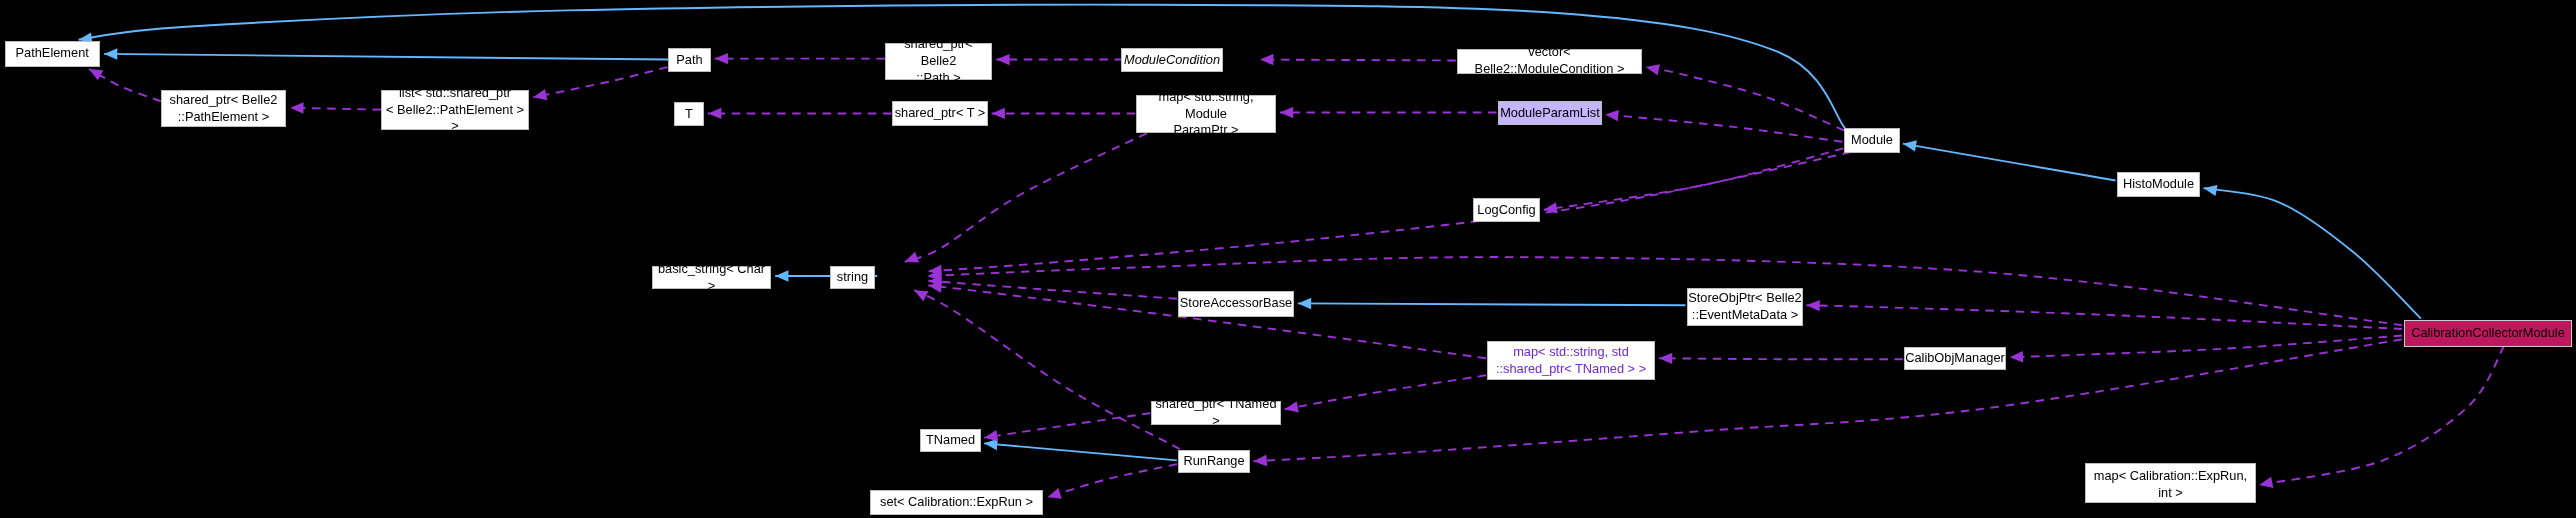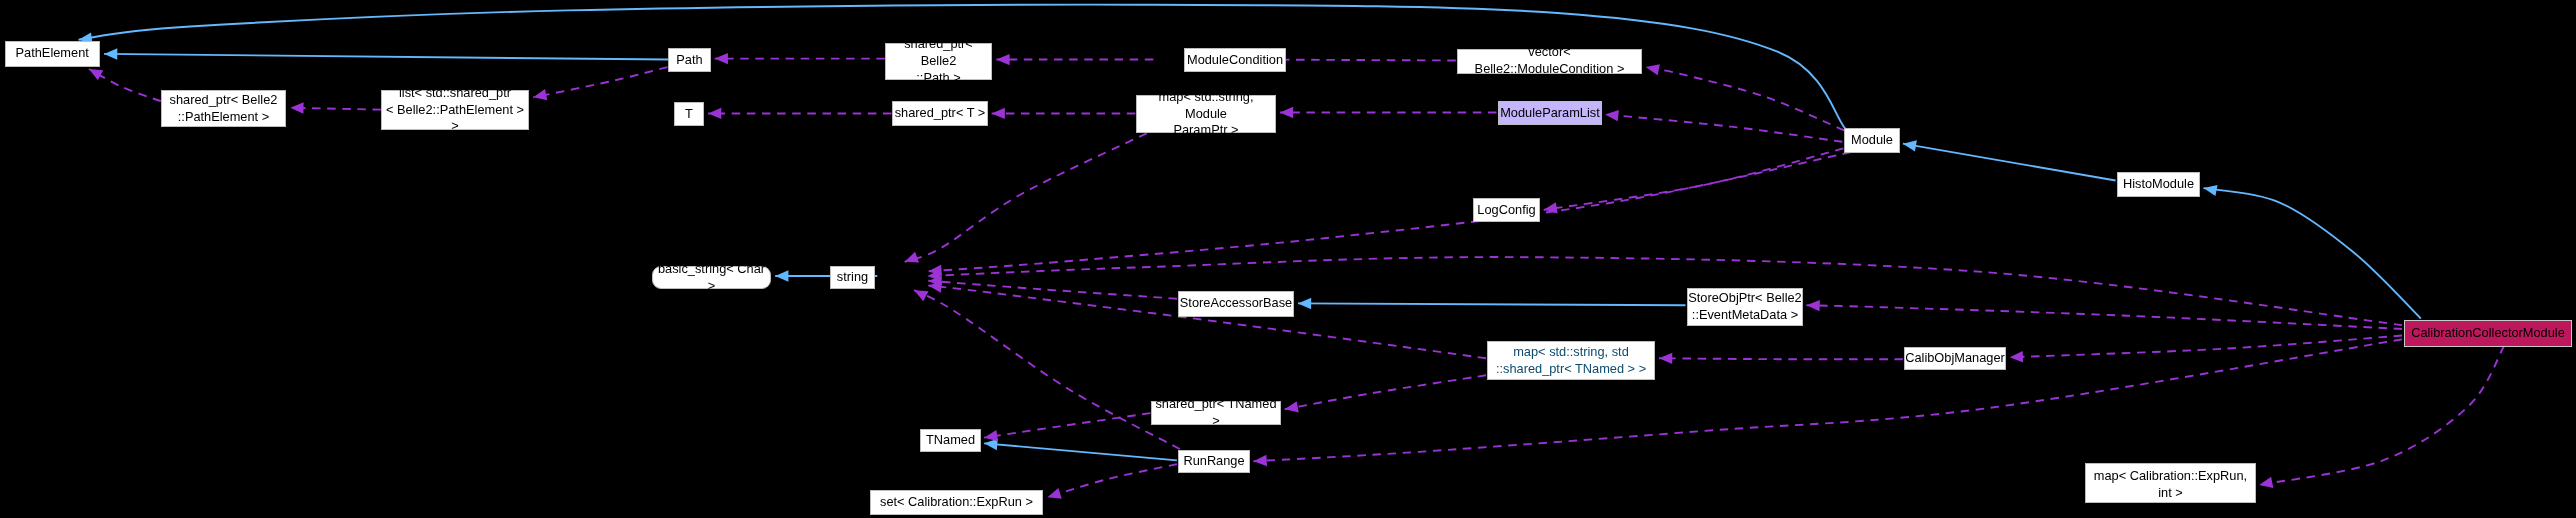--- a/index.html
+++ b/index.html
@@ -74,34 +74,34 @@
       <div class="node" style="left: 4.7px; top: 41px; width: 95px; height: 25.5px; background: rgb(255, 255, 255); border-color: rgb(189, 189, 189); color: rgb(0, 0, 0);"><span>PathElement</span></div>
       <div class="node" style="left: 161px; top: 90px; width: 125px; height: 37px; background: rgb(255, 255, 255); border-color: rgb(189, 189, 189); color: rgb(0, 0, 0);"><span>shared_ptr&lt; Belle2
 ::PathElement &gt;</span></div>
       <div class="node" style="left: 381px; top: 90px; width: 148px; height: 40px; background: rgb(255, 255, 255); border-color: rgb(189, 189, 189); color: rgb(0, 0, 0);"><span>list&lt; std::shared_ptr
 &lt; Belle2::PathElement &gt; &gt;</span></div>
       <div class="node" style="left: 668px; top: 48px; width: 43px; height: 24px; background: rgb(255, 255, 255); border-color: rgb(189, 189, 189); color: rgb(0, 0, 0);"><span>Path</span></div>
       <div class="node" style="left: 674px; top: 102px; width: 30px; height: 24px; background: rgb(255, 255, 255); border-color: rgb(189, 189, 189); color: rgb(0, 0, 0);"><span>T</span></div>
       <div class="node" style="left: 885px; top: 43px; width: 107px; height: 37px; background: rgb(255, 255, 255); border-color: rgb(189, 189, 189); color: rgb(0, 0, 0);"><span>shared_ptr&lt; Belle2
 ::Path &gt;</span></div>
       <div class="node" style="left: 892px; top: 101px; width: 96px; height: 24.6px; background: rgb(255, 255, 255); border-color: rgb(189, 189, 189); color: rgb(0, 0, 0);"><span>shared_ptr&lt; T &gt;</span></div>
-      <div class="node" style="left: 1184px; top: 48px; width: 102px; height: 24px; background: rgb(255, 255, 255); border-color: rgb(189, 189, 189); color: rgb(0, 0, 0);"><span>ModuleCondition</span></div>
+      <div class="node" style="left: 1121px; top: 48px; width: 102px; height: 24px; background: rgb(255, 255, 255); border-color: rgb(189, 189, 189); color: rgb(0, 0, 0); font-style: italic;"><span>ModuleCondition</span></div>
       <div class="node" style="left: 1136px; top: 95px; width: 140px; height: 38px; background: rgb(255, 255, 255); border-color: rgb(189, 189, 189); color: rgb(0, 0, 0);"><span>map&lt; std::string, Module
 ParamPtr &gt;</span></div>
       <div class="node" style="left: 1457px; top: 49px; width: 185px; height: 24.6px; background: rgb(255, 255, 255); border-color: rgb(189, 189, 189); color: rgb(0, 0, 0);"><span>vector&lt; Belle2::ModuleCondition &gt;</span></div>
       <div class="node" style="left: 1498px; top: 101px; width: 104px; height: 24px; background: #c4b5fd; border-color: rgb(189, 189, 189); color: rgb(0, 0, 0);"><span>ModuleParamList</span></div>
       <div class="node" style="left: 1844px; top: 128px; width: 56px; height: 24.6px; background: rgb(255, 255, 255); border-color: rgb(189, 189, 189); color: rgb(0, 0, 0);"><span>Module</span></div>
       <div class="node" style="left: 2117px; top: 172px; width: 83px; height: 24.6px; background: rgb(255, 255, 255); border-color: rgb(189, 189, 189); color: rgb(0, 0, 0);"><span>HistoModule</span></div>
       <div class="node" style="left: 1473px; top: 198px; width: 67px; height: 24px; background: rgb(255, 255, 255); border-color: rgb(189, 189, 189); color: rgb(0, 0, 0);"><span>LogConfig</span></div>
-      <div class="node" style="left: 652px; top: 266px; width: 119px; height: 23px; background: rgb(255, 255, 255); border-color: rgb(189, 189, 189); color: rgb(0, 0, 0); border-radius: 9px;"><span>basic_string&lt; Char &gt;</span></div>
+      <div class="node" style="left: 652px; top: 266px; width: 119px; height: 23px; background: rgb(255, 255, 255); border-color: rgb(189, 189, 189); color: rgb(0, 0, 0);"><span>basic_string&lt; Char &gt;</span></div>
       <div class="node" style="left: 830px; top: 266px; width: 45px; height: 23px; background: rgb(255, 255, 255); border-color: rgb(189, 189, 189); color: rgb(0, 0, 0);"><span>string</span></div>
       <div class="node" style="left: 1178px; top: 291px; width: 116px; height: 25.5px; background: rgb(255, 255, 255); border-color: rgb(189, 189, 189); color: rgb(0, 0, 0);"><span>StoreAccessorBase</span></div>
       <div class="node" style="left: 1687px; top: 288px; width: 116px; height: 38px; background: rgb(255, 255, 255); border-color: rgb(189, 189, 189); color: rgb(0, 0, 0);"><span>StoreObjPtr&lt; Belle2
 ::EventMetaData &gt;</span></div>
-      <div class="node" style="left: 1487px; top: 341px; width: 168px; height: 39px; background: rgb(255, 255, 255); border-color: rgb(189, 189, 189); color: #0c4a6e;"><span>map&lt; std::string, std
+      <div class="node" style="left: 1487px; top: 341px; width: 168px; height: 39px; background: rgb(255, 255, 255); border-color: rgb(189, 189, 189); color: #6d28d9;"><span>map&lt; std::string, std
 ::shared_ptr&lt; TNamed &gt; &gt;</span></div>
       <div class="node" style="left: 1904px; top: 347px; width: 102px; height: 23px; background: rgb(255, 255, 255); border-color: rgb(189, 189, 189); color: rgb(0, 0, 0);"><span>CalibObjManager</span></div>
       <div class="node hl" style="left: 2404px; top: 320px; width: 168px; height: 26.5px; background: #be185d; border-color: rgb(201, 201, 201); color: rgb(0, 0, 0);"><span>CalibrationCollectorModule</span></div>
       <div class="node" style="left: 1151px; top: 401px; width: 130px; height: 24px; background: rgb(255, 255, 255); border-color: rgb(189, 189, 189); color: rgb(0, 0, 0);"><span>shared_ptr&lt; TNamed &gt;</span></div>
       <div class="node" style="left: 920px; top: 429px; width: 61px; height: 23px; background: rgb(255, 255, 255); border-color: rgb(189, 189, 189); color: rgb(0, 0, 0);"><span>TNamed</span></div>
       <div class="node" style="left: 1178px; top: 450px; width: 72px; height: 23px; background: rgb(255, 255, 255); border-color: rgb(189, 189, 189); color: rgb(0, 0, 0);"><span>RunRange</span></div>
       <div class="node" style="left: 870px; top: 490px; width: 173px; height: 24.6px; background: rgb(255, 255, 255); border-color: rgb(189, 189, 189); color: rgb(0, 0, 0);"><span>set&lt; Calibration::ExpRun &gt;</span></div>
       <div class="node" style="left: 2085px; top: 463px; width: 171px; height: 40px; background: rgb(255, 255, 255); border-color: rgb(189, 189, 189); color: rgb(0, 0, 0); align-items: flex-end;"><span>map&lt; Calibration::ExpRun,
 int &gt;</span></div>
     </div>

